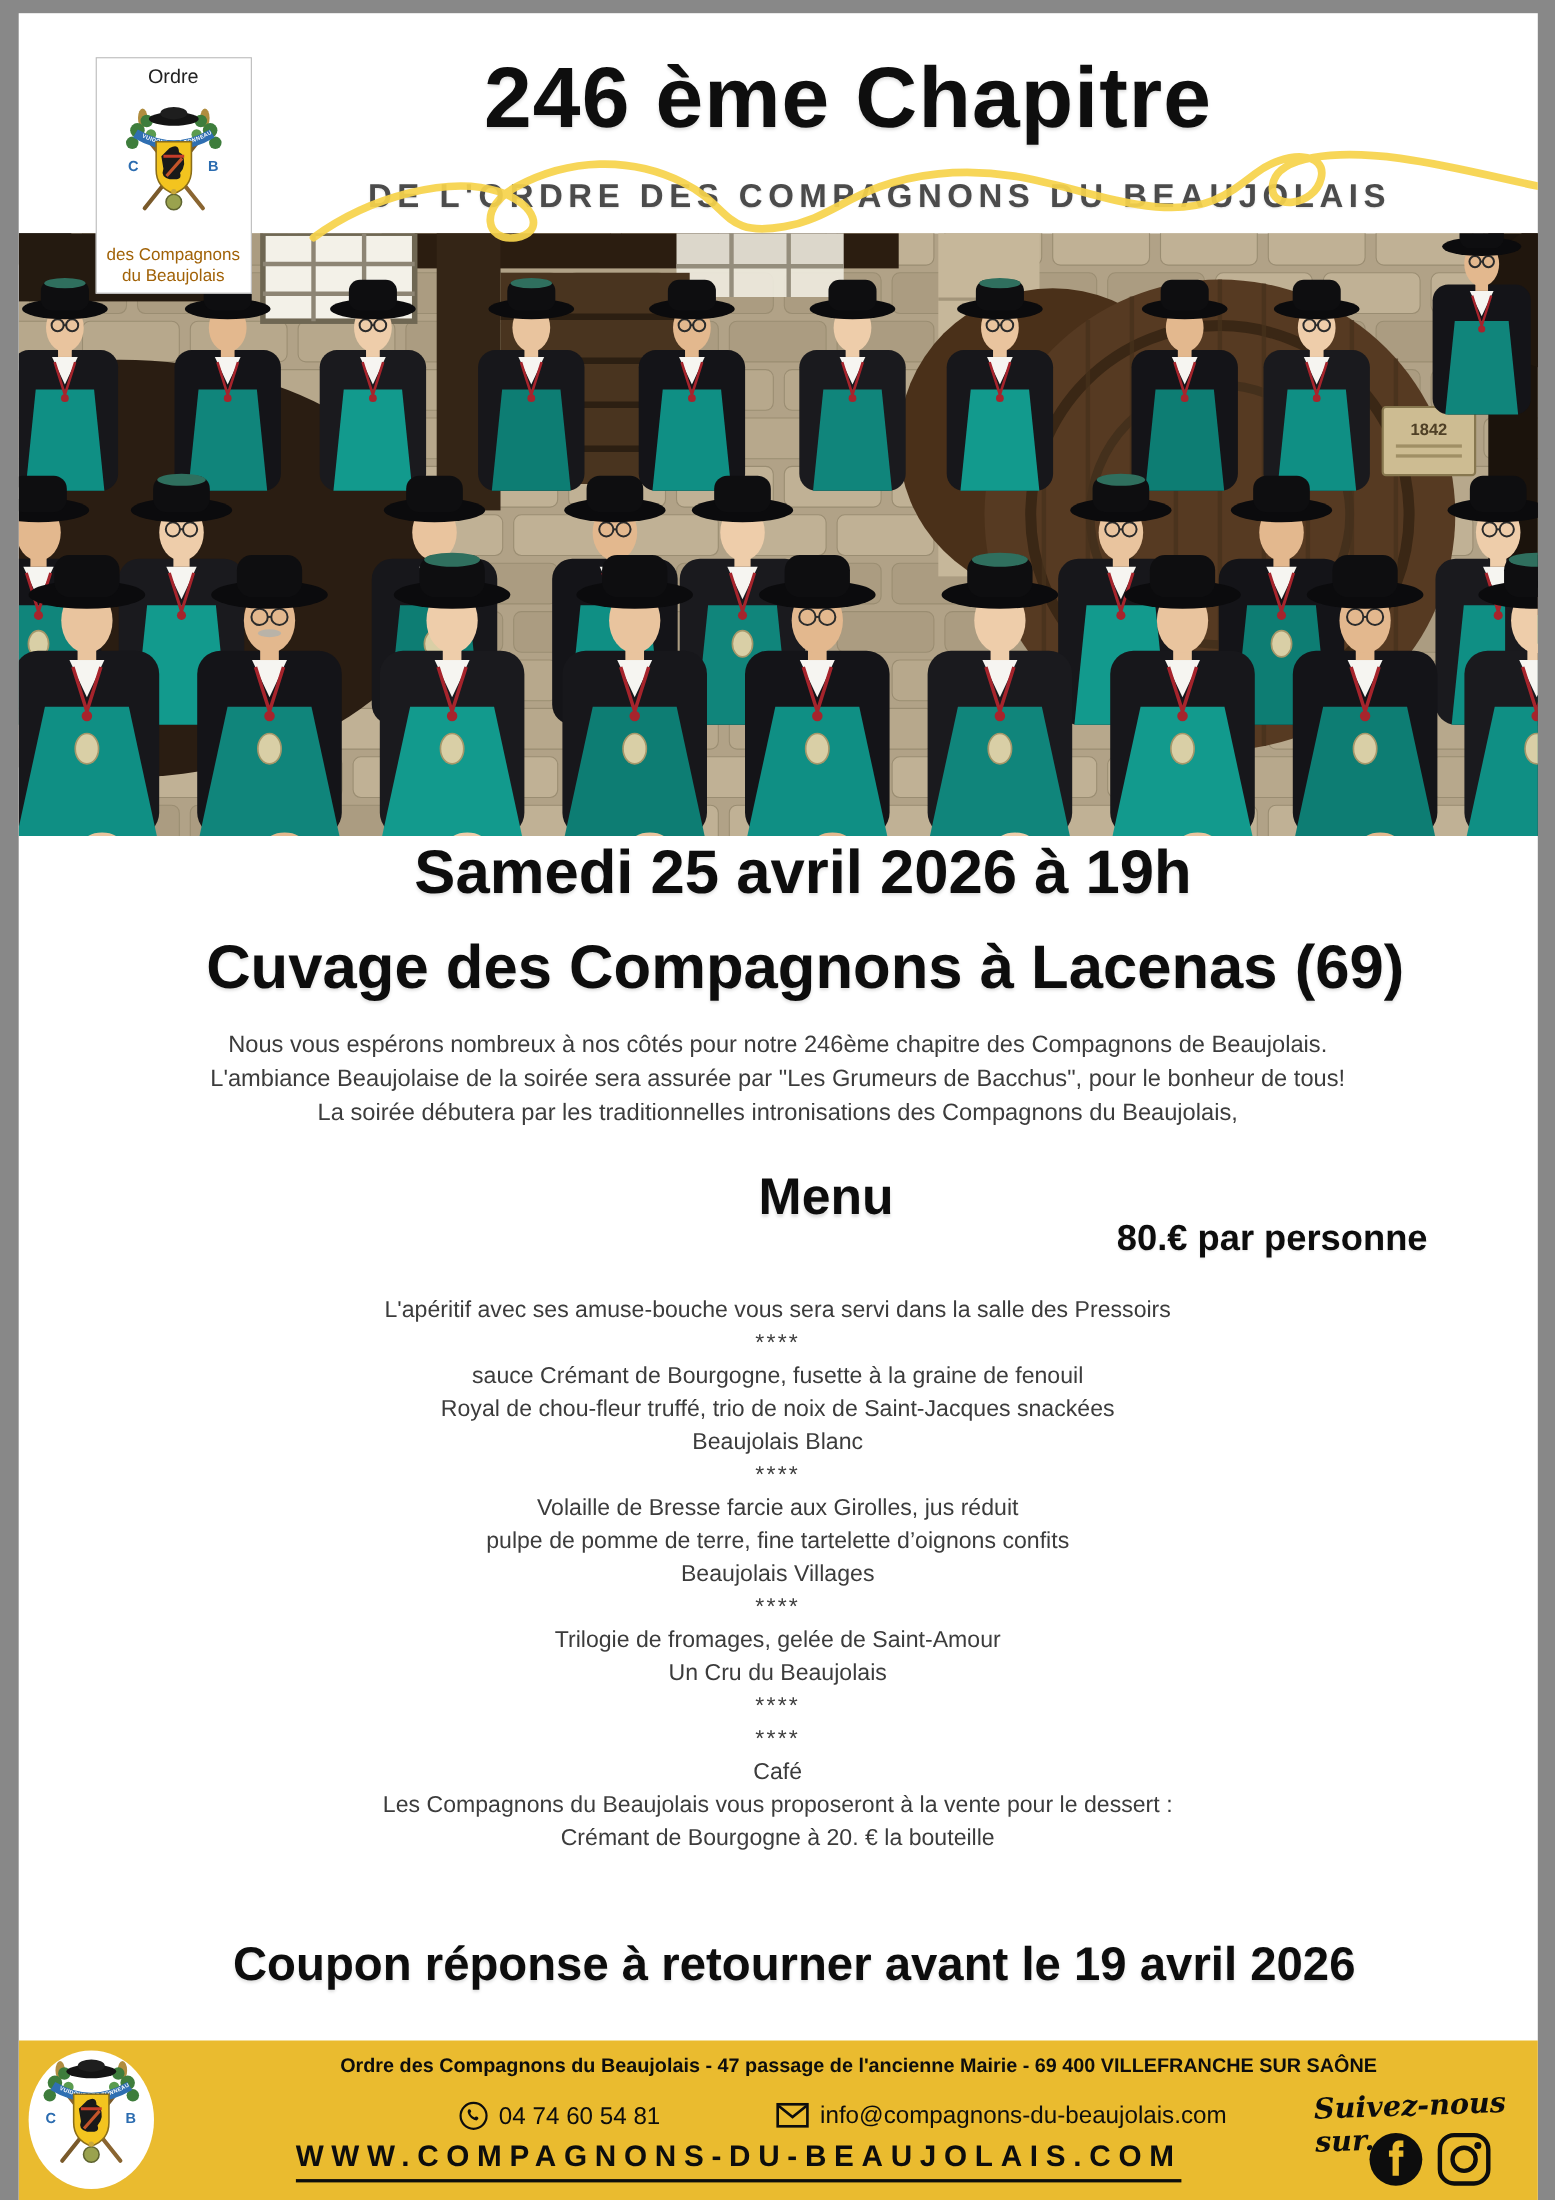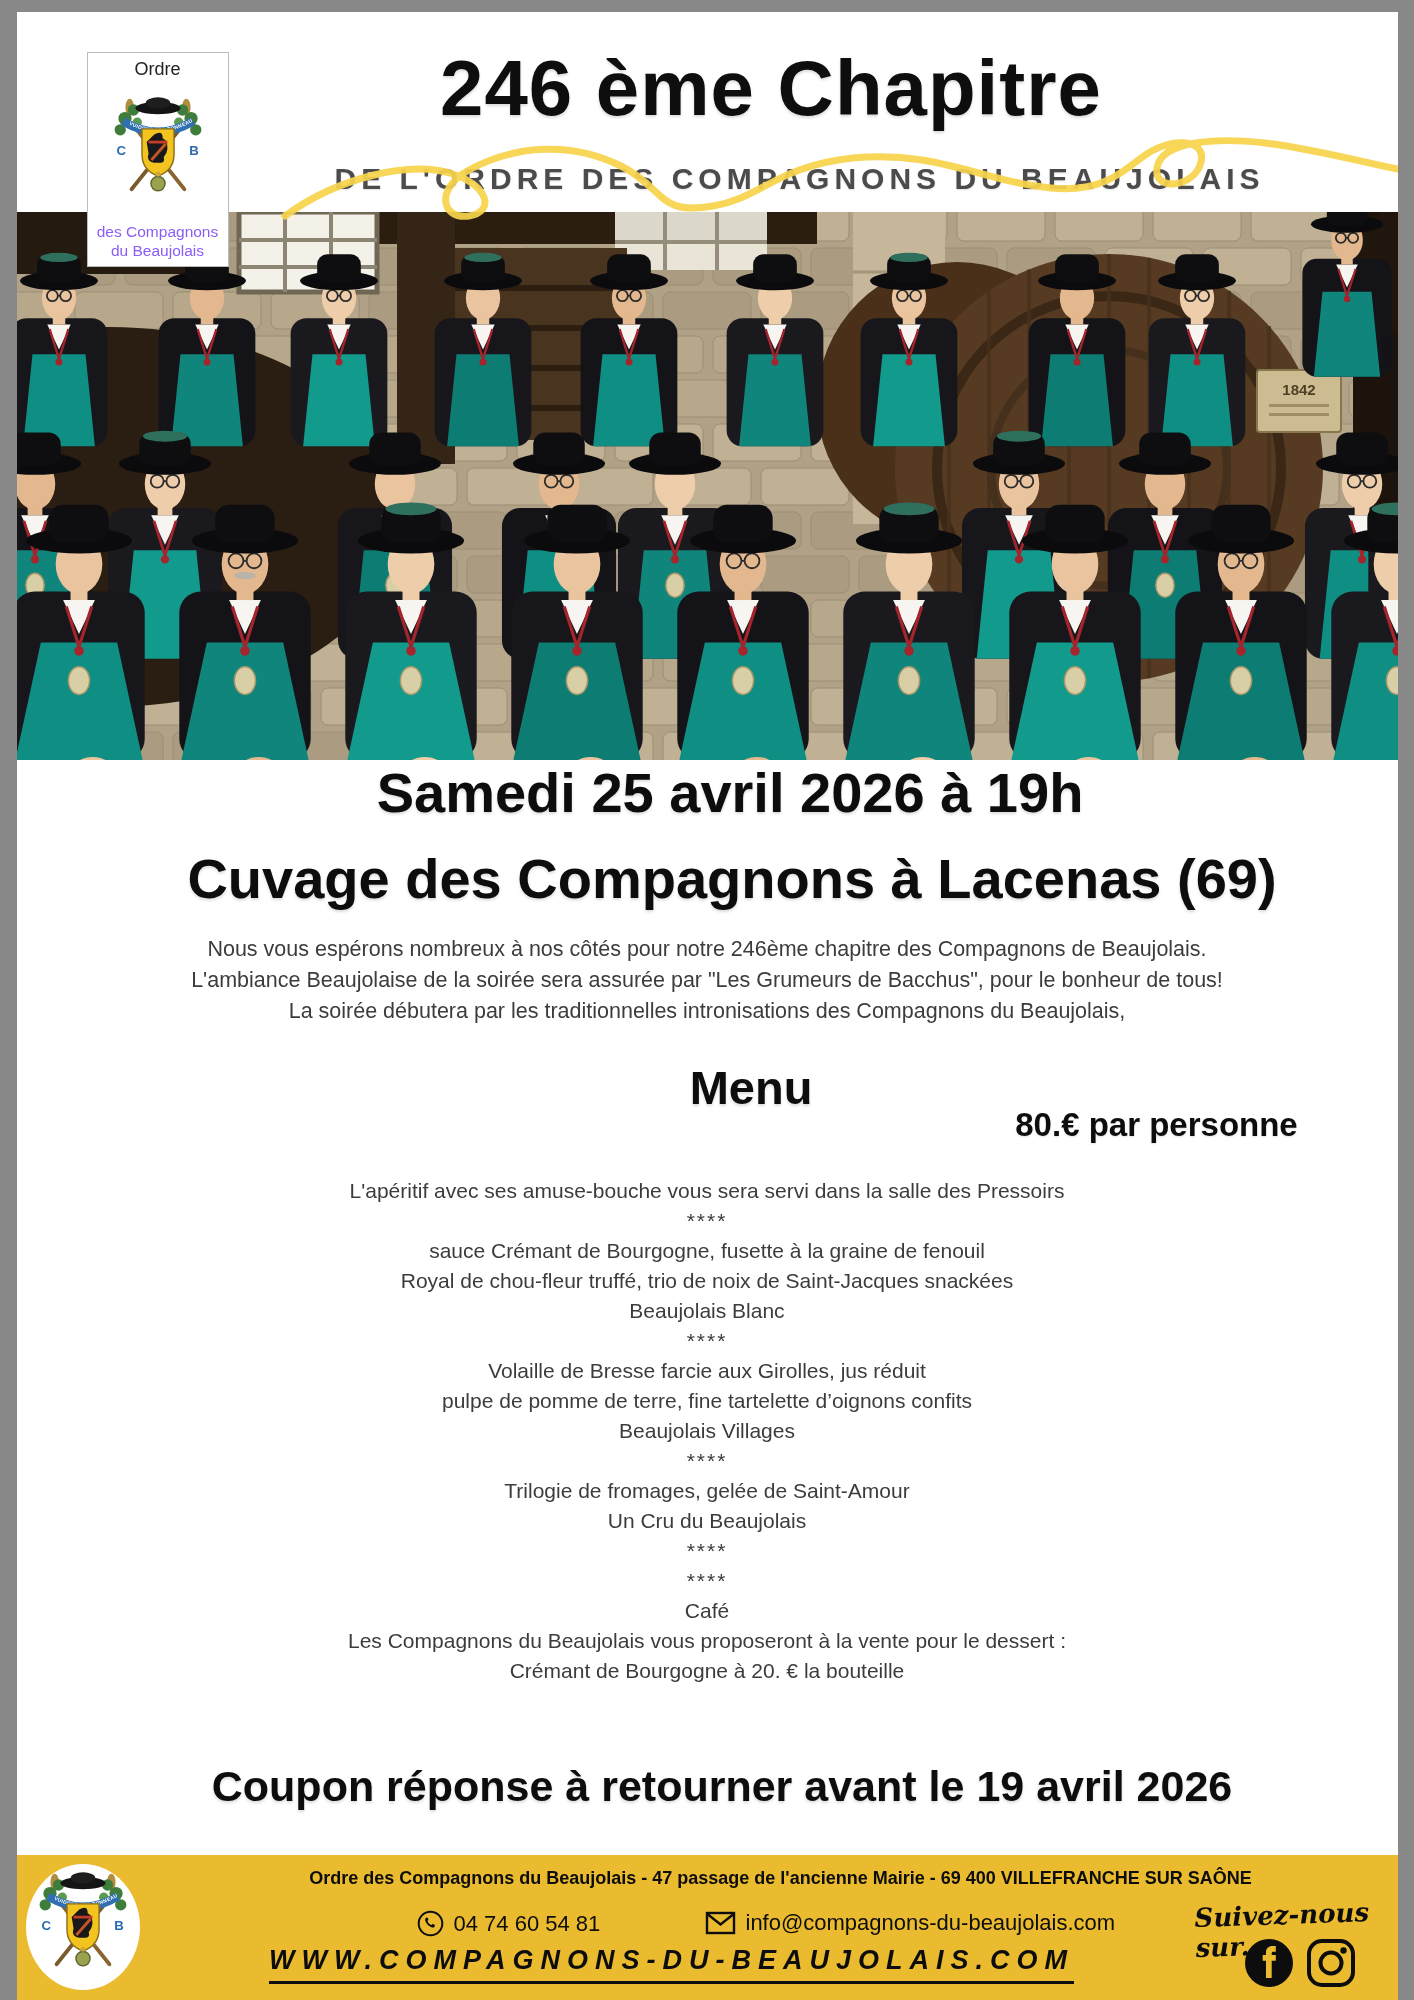--- a/index.html
+++ b/index.html
@@ -5,21 +5,21 @@
   html,body{margin:0;padding:0;background:#888;}
   .page{position:relative;width:1381px;height:2000px;background:#ffffff;overflow:hidden;
         font-family:"Liberation Sans",sans-serif;color:#111;margin:12px auto;}
   .abs{position:absolute;}
 
   
   .logo-box{left:70px;top:40px;width:142px;height:215px;background:#fff;border:1px solid #bbb;
             z-index:6;display:flex;flex-direction:column;align-items:center;justify-content:space-between;
             padding:6px 2px;box-sizing:border-box;text-align:center;}
   .logo-top{font-size:18px;color:#222;}
-  .logo-bottom{font-size:15.5px;color:#8b5cf6;line-height:1.18;white-space:pre-line;text-align:center;}
+  .logo-bottom{font-size:15.5px;color:#a16207;line-height:1.18;white-space:pre-line;text-align:center;}
   .title{left:0;top:36px;width:100%;text-align:center;padding-left:128px;box-sizing:border-box;
          font-size:78px;font-weight:700;letter-spacing:1px;color:#0e0e0e;line-height:1.05;
          text-shadow:0 2px 3px rgba(0,0,0,.15);z-index:2;}
   .subtitle{left:0;top:150px;width:100%;text-align:center;padding-left:185px;box-sizing:border-box;
             font-size:30px;font-weight:700;letter-spacing:5px;color:#4b4b4b;z-index:2;
             text-shadow:0 1px 2px rgba(0,0,0,.12);}
   .squiggle{left:0;top:88px;z-index:3;pointer-events:none;}
 
   
   .photo{left:0;top:200px;width:1414px;height:548px;z-index:1;}
@@ -42,21 +42,21 @@
   .f-logo{position:absolute;left:9px;top:9px;width:114px;height:126px;background:#fff;border-radius:50%;
           display:flex;align-items:center;justify-content:center;overflow:hidden;}
   .f-address{position:absolute;left:128px;right:14px;top:13px;text-align:center;font-size:18px;font-weight:700;color:#0d0d0d;}
   .f-row{position:absolute;display:flex;align-items:center;gap:10px;font-size:22px;color:#0d0d0d;}
   .f-phone{left:400px;top:55px;}
   .f-email{left:688px;top:55px;}
   .f-follow{position:absolute;left:1178px;top:44px;font-family:"DejaVu Serif",cursive;font-style:italic;
             font-weight:700;font-size:26px;color:#0d0d0d;transform:rotate(-2deg);}
   .f-site{position:absolute;left:150px;top:90px;width:1010px;text-align:center;}
   .f-site span{display:inline-block;font-size:27px;font-weight:700;letter-spacing:7px;color:#0d0d0d;
-               border-bottom:3px solid #0d0d0d;padding-bottom:5px;font-style:italic;}
+               border-bottom:3px solid #0d0d0d;padding-bottom:5px;}
   .f-fb{position:absolute;left:1226px;top:82px;}
   .f-ig{position:absolute;left:1288px;top:82px;}
 </style>
 </head>
 <body>
 
 <svg width="0" height="0" style="position:absolute" aria-hidden="true">
   <defs>
     <g id="crest">
       <path d="M22 102 L78 32" stroke="#7a5a2b" stroke-width="4" stroke-linecap="round"></path>

